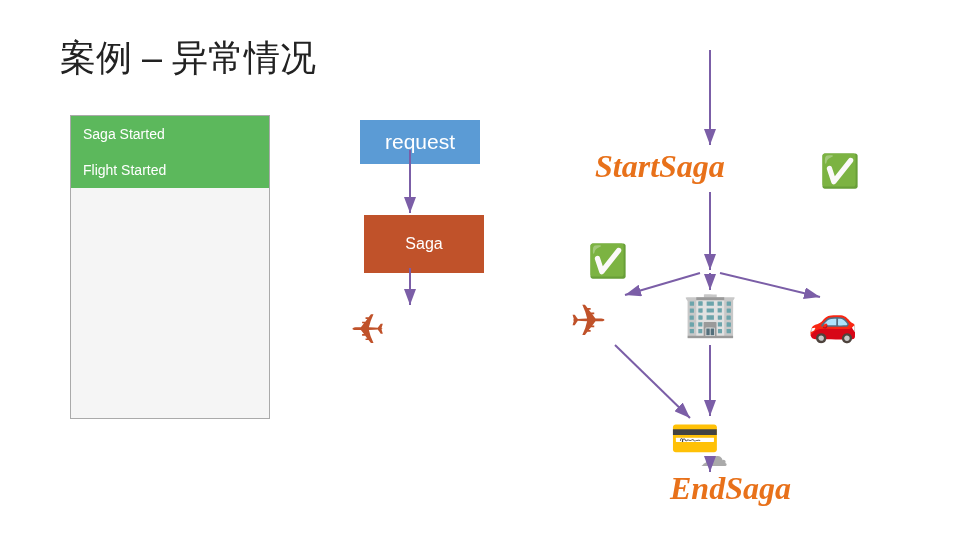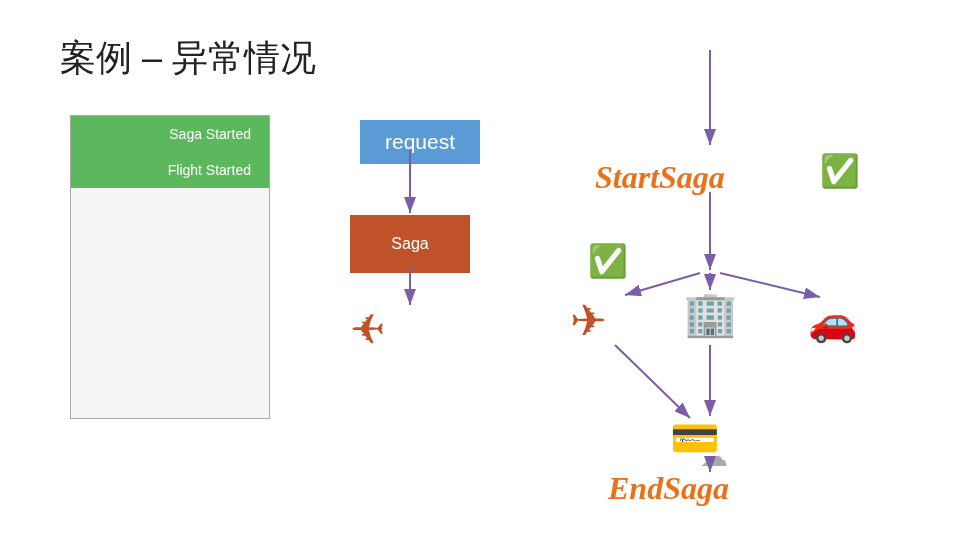--- a/index.html
+++ b/index.html
@@ -24,22 +24,22 @@
     
     .left-panel {
       position: absolute;
       top: 115px;
       left: 70px;
       width: 200px;
       border: 1.5px solid #aaa;
       background: #f5f5f5;
     }
     .panel-row {
-      padding: 10px 18px;
-      text-align: right;
+      padding: 10px 12px;
+      text-align: left;
       color: white;
       font-size: 14px;
     }
     .panel-row.green { background: #5cb85c; }
     .panel-row.empty {
       background: #f5f5f5;
       height: 230px;
     }
 
     
@@ -65,26 +65,25 @@
     
     .start-saga-label {
       position: absolute;
       top: 148px;
       left: 595px;
       font-size: 32px;
       font-style: italic;
       font-weight: bold;
       color: #e8711a;
       font-family: Georgia, serif;
-      margin-top: 11px;
     }
     .end-saga-label {
       position: absolute;
       top: 470px;
-      left: 608px;
+      left: 670px;
       font-size: 32px;
       font-style: italic;
       font-weight: bold;
       color: #e8711a;
       font-family: Georgia, serif;
     }
 
     .checkmark-green {
       color: #3cb371;
       font-size: 32px;
@@ -142,21 +141,21 @@
 <div class="title">案例 – 异常情况</div>
 
 <div class="left-panel">
   <div class="panel-row green">Saga Started</div>
   <div class="panel-row green">Flight Started</div>
   <div class="panel-row empty"></div>
 </div>
 
 <div style="position:absolute; top:120px; left:360px; width:120px; background:#5b9bd5; color:white; text-align:center; padding:10px 0; font-size:21px;">request</div>
 
-<div style="position:absolute; top:215px; left:350px; width:120px; background:#c0522a; color:white; text-align:center; padding:20px 0; font-size:16px;">Saga</div>
+<div style="position:absolute; top:215px; left:364px; width:120px; background:#c0522a; color:white; text-align:center; padding:20px 0; font-size:16px;">Saga</div>
 
 <div class="plane-mid">✈</div>
 
 <div class="start-saga-label">StartSaga</div>
 
 <div class="checkmark-green check-top">✅</div>
 <div class="checkmark-green check-mid">✅</div>
 
 <div class="plane-right">✈</div>
 <div class="hotel-icon">🏢</div>

